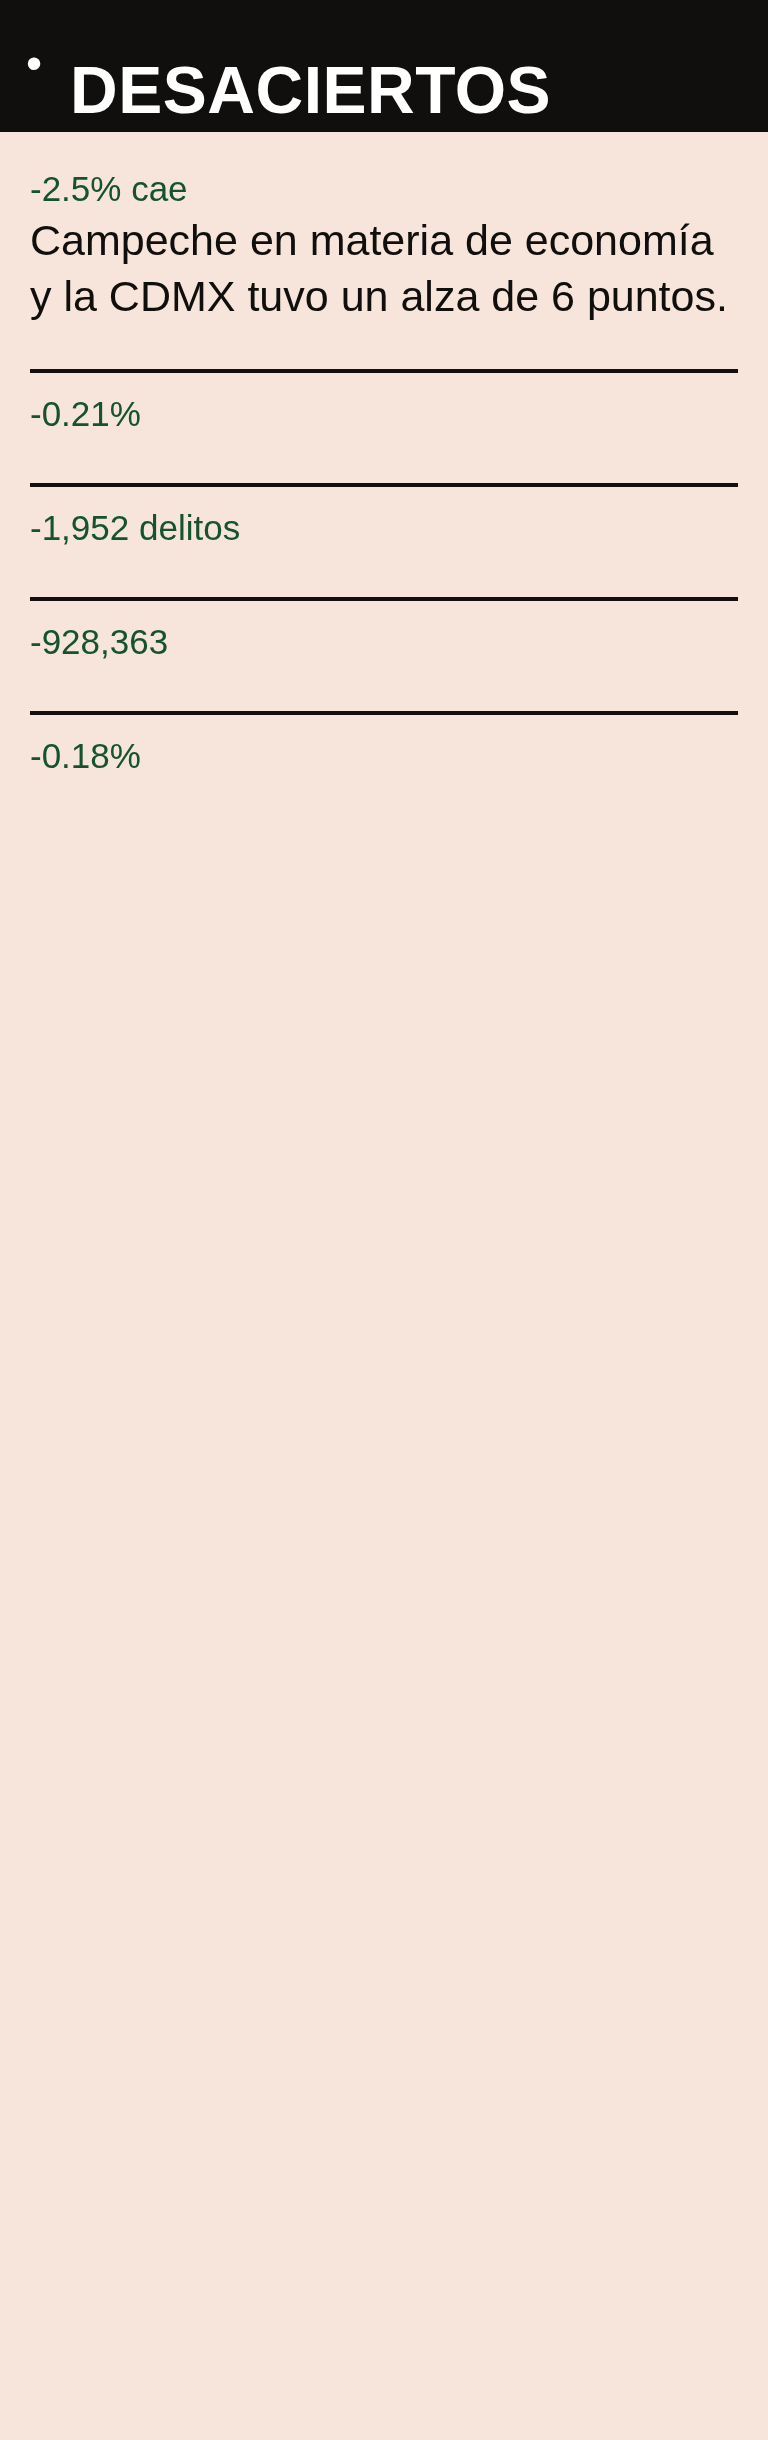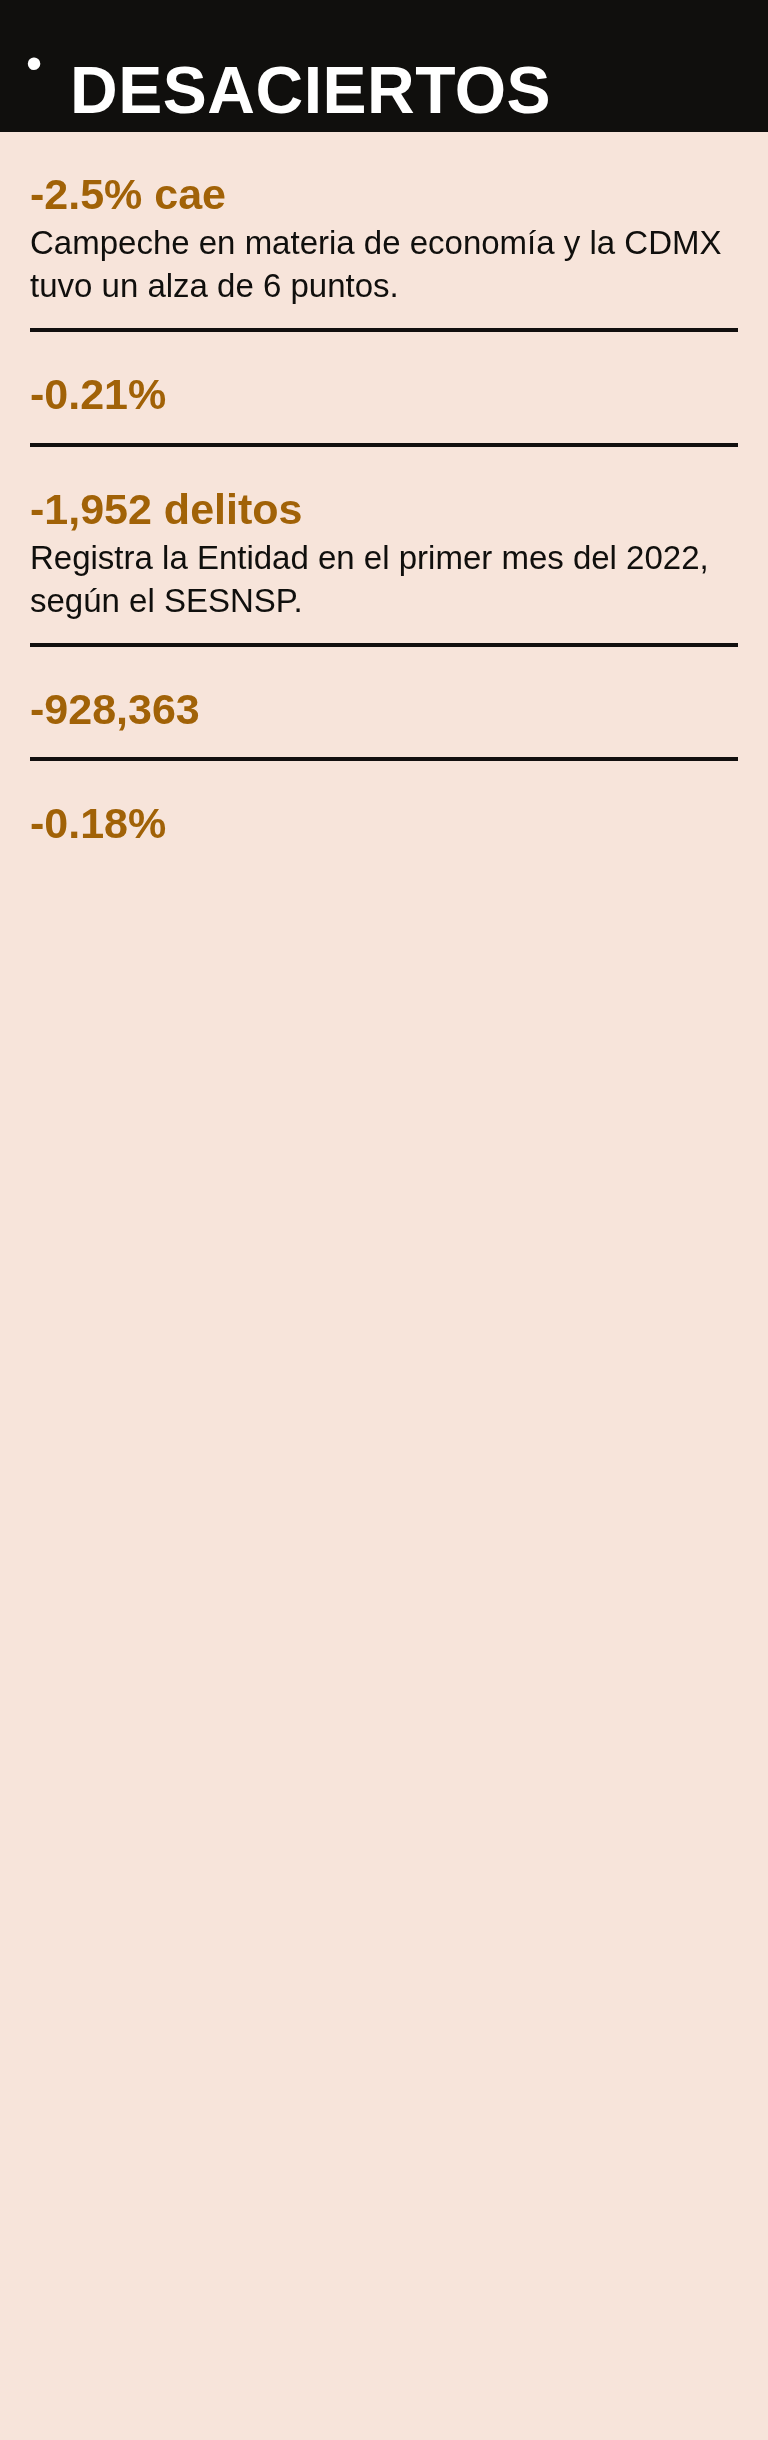--- a/index.html
+++ b/index.html
@@ -49,31 +49,32 @@
     padding: 22px 30px 10px 30px;
     box-sizing: border-box;
     display: flex;
     flex-direction: column;
   }
   .entry {
     padding: 14px 0 20px 0;
   }
   .entry + .entry {
     border-top: 4px solid #120f0e;
-    padding-top: 36px;
+    padding-top: 20px;
+    margin-top: 25px;
   }
   .entry-value {
-    font-size: 43px;
-    font-weight: bold;
-    color: #a16207;
+    font-size: 35px;
+    font-weight: normal;
+    color: #14532d;
     line-height: 1.22;
     margin: 0 0 2px 0;
   }
   .entry-text {
-    font-size: 33px;
+    font-size: 43px;
     color: #100f0d;
     line-height: 1.30;
     margin: 0;
   }
 </style>
 </head>
 <body>
 
 <div class="infobox">
 
@@ -88,21 +89,20 @@
       <div class="entry-value">-2.5% cae</div>
       <div class="entry-text">Campeche en materia de economía y la CDMX tuvo un alza de 6 puntos.</div>
     </div>
 
     <div class="entry">
       <div class="entry-value">-0.21%</div>
     </div>
 
     <div class="entry">
       <div class="entry-value">-1,952 delitos</div>
-      <div class="entry-text">Registra la Entidad en el primer mes del 2022, según el SESNSP.</div>
     </div>
 
     <div class="entry">
       <div class="entry-value">-928,363</div>
     </div>
 
     <div class="entry">
       <div class="entry-value">-0.18%</div>
     </div>
 

